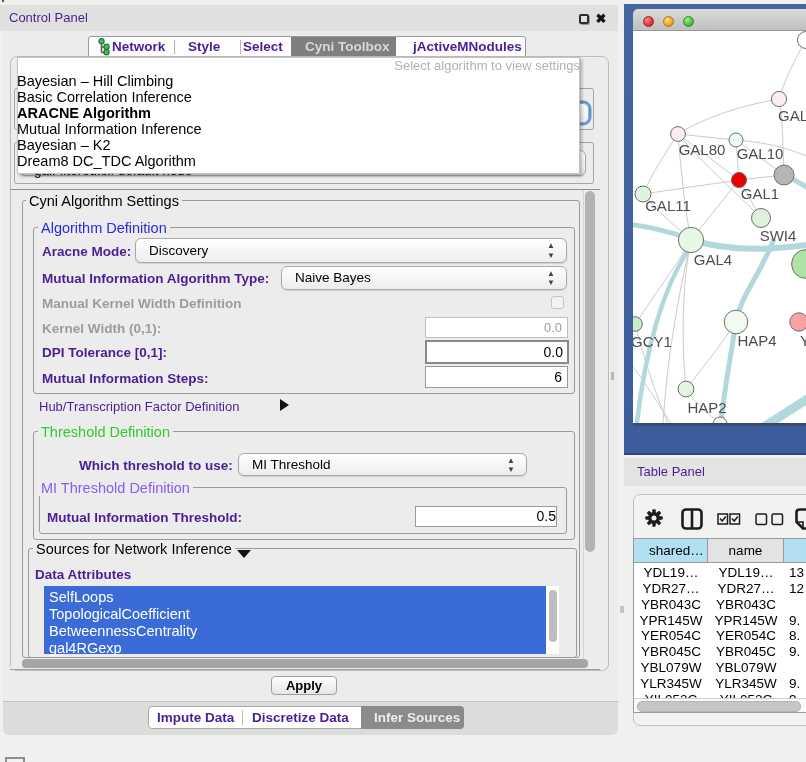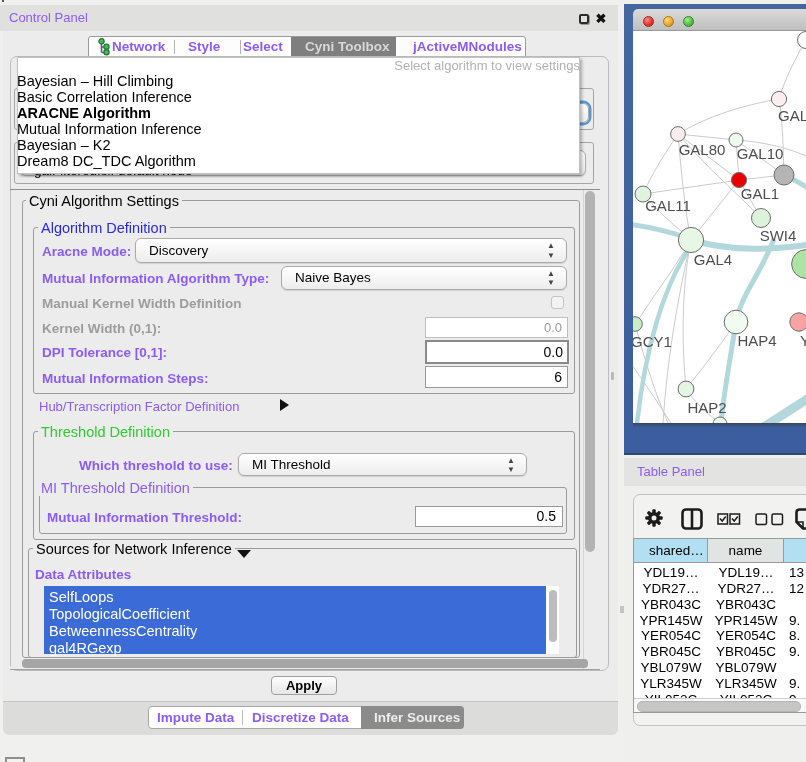--- a/index.html
+++ b/index.html
@@ -1,18 +1,18 @@
 <!DOCTYPE html>
 <html><head>
 <meta charset="utf-8">
 <style>
   html,body{margin:0;padding:0}
   body{width:806px;height:762px;position:relative;background:#f0f0ef;font-family:"Liberation Sans",sans-serif;overflow:hidden}
   .abs{position:absolute}
-  .lbl{position:absolute;font-size:13px;color:#8b5cf6;white-space:nowrap}
+  .lbl{position:absolute;font-size:13px;color:#4c1d95;white-space:nowrap}
   .b{font-weight:bold}
   .lbl.b{font-size:13.5px}
   .glabel{font-size:14.5px !important}
   .combo{position:absolute;border:1px solid #a9a9a9;border-radius:6px;background:linear-gradient(#ffffff,#ededed);box-shadow:0 1px 1px rgba(0,0,0,0.12)}
   .combo .ct{position:absolute;left:13px;top:0;font-size:13.5px;color:#000;white-space:nowrap}
   .stepper{position:absolute;width:9px;color:#444}
   .field{position:absolute;background:#fff;font-size:13px;text-align:right;white-space:nowrap}
   .grp{position:absolute;border:1px solid #9b9b9b;border-radius:3px}
   .glabel{position:absolute;background:#ececec;padding:0 3px;white-space:nowrap}
 </style>
@@ -105,21 +105,21 @@
 <div class="lbl b" style="left:79px;top:458px">Which threshold to use:</div>
 <div class="combo" style="left:238px;top:453px;width:289px;height:23px;box-sizing:border-box">
   <span class="ct" style="line-height:21px">MI Threshold</span>
   <span class="stepper" style="right:10px;top:2px;font-size:8px;line-height:9px">▲<br>▼</span>
 </div>
 
 <div class="grp" style="left:39px;top:487px;width:526px;height:45px"></div>
 <div class="glabel" style="left:38px;top:480px;color:#8b5cf6">MI Threshold Definition</div>
 
 <div class="lbl b" style="left:47px;top:510px">Mutual Information Threshold:</div>
-<div class="field" style="left:415px;top:506px;width:140px;height:19px;line-height:19px;border:1px solid #999;color:#000;padding-right:6px;font-size:14px">0.5</div>
+<div class="field" style="left:415px;top:506px;width:140px;height:19px;line-height:19px;border:1px solid #999;color:#000;font-size:14px">0.5</div>
 
 <div class="grp" style="left:28px;top:548px;width:547px;height:108px"></div>
 <div class="glabel" style="left:33px;top:541px">Sources for Network Inference</div>
 <div class="abs" style="left:237px;top:550px;width:0;height:0;border-top:8px solid #111;border-left:7px solid transparent;border-right:7px solid transparent"></div>
 <div class="lbl b" style="left:35px;top:567px">Data Attributes</div>
 
 <div class="abs" style="left:44px;top:586px;width:515px;height:68px;background:#ffffff"></div>
 <div class="abs" style="left:44px;top:586px;width:502px;height:68px;background:#3b6bd6"></div>
 <div class="lbl" style="left:49px;top:589px;color:#fff;line-height:17px;font-size:14.5px">SelfLoops<br>TopologicalCoefficient<br>BetweennessCentrality<br>gal4RGexp</div>
 <div class="abs" style="left:549px;top:590px;width:8px;height:52px;background:#bdbdbd;border-radius:4px"></div>

